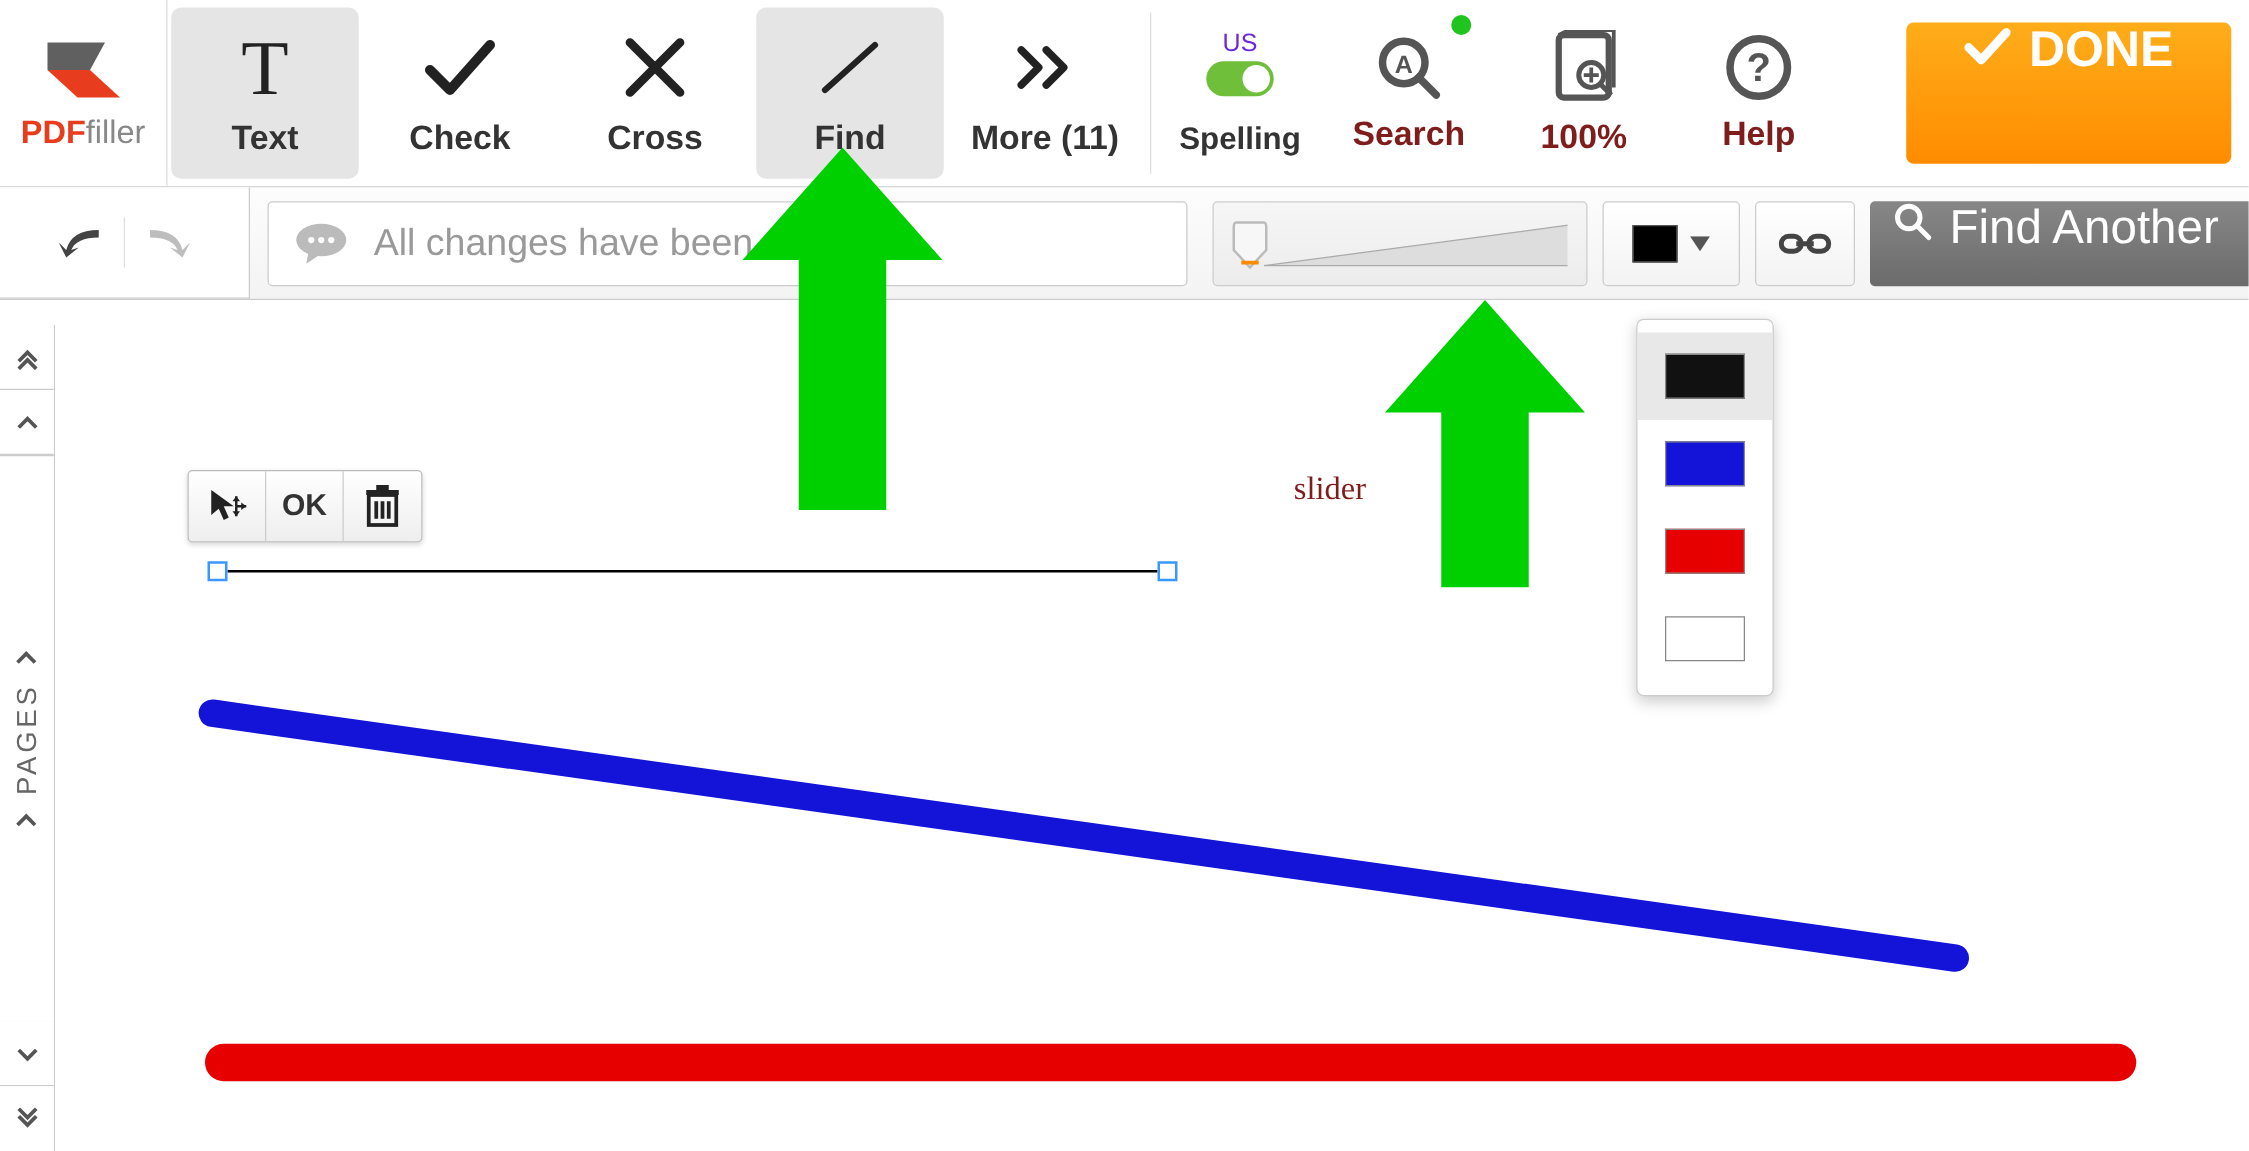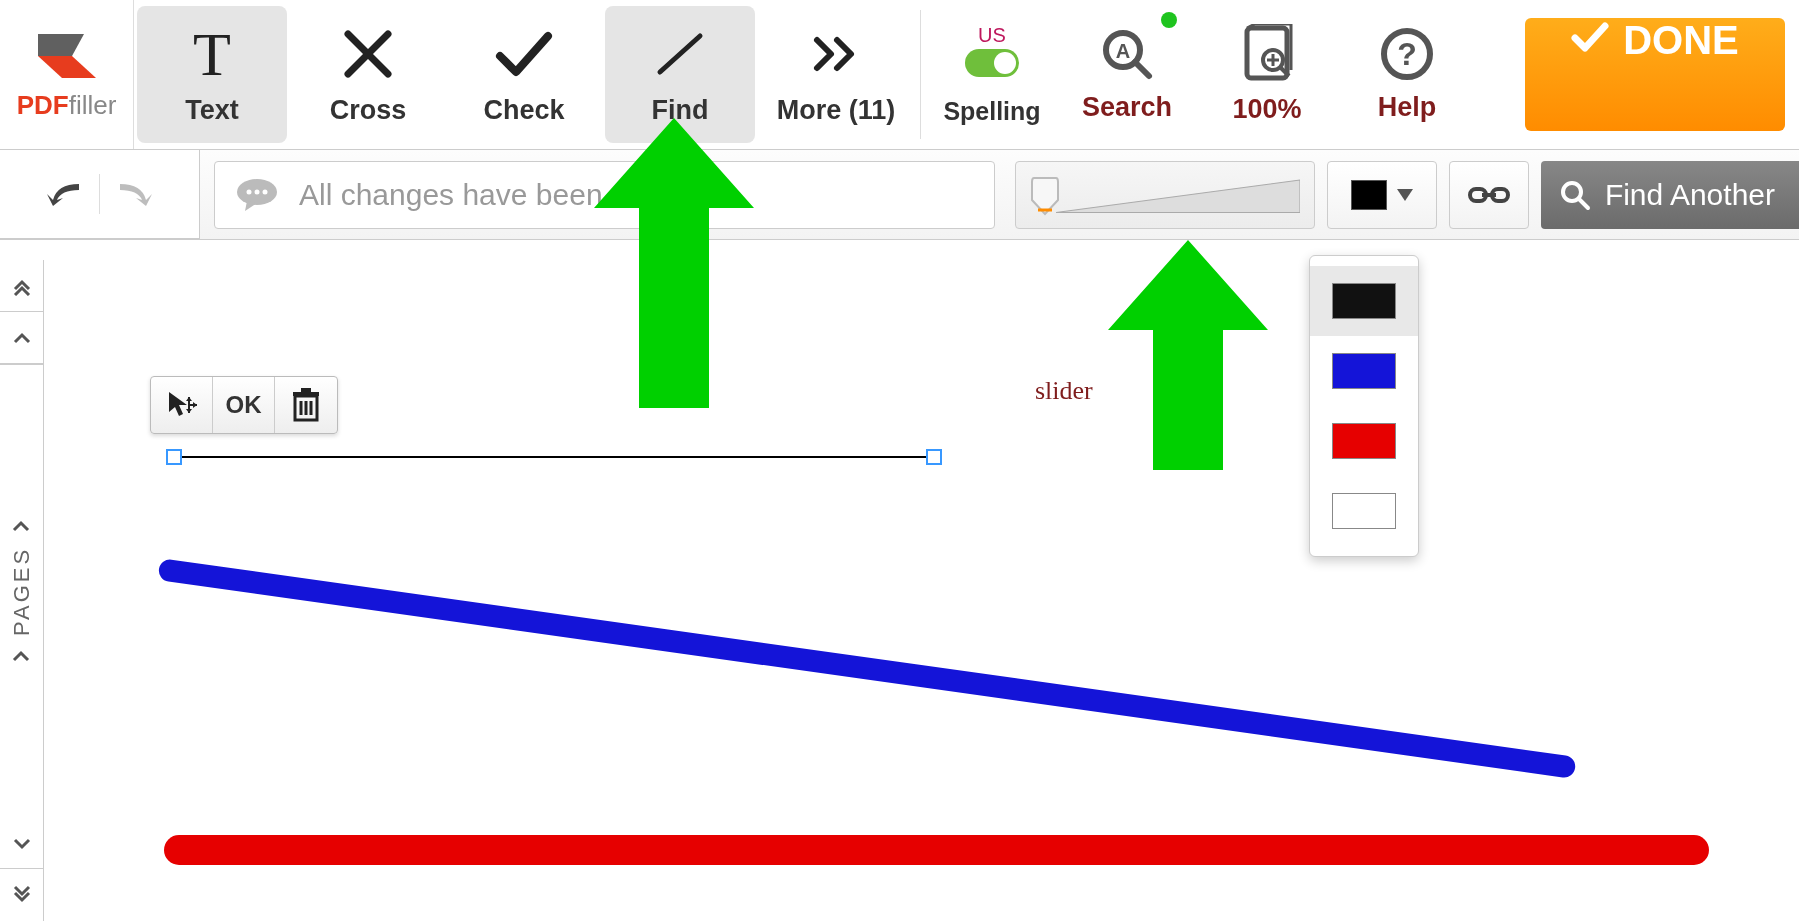--- a/index.html
+++ b/index.html
@@ -43,21 +43,21 @@
     border-radius: 8px;
     margin: 6px 3px;
   }
   .tool-btn.active { background: #e5e5e5; }
   .tool-btn .icon { height: 62px; display:flex; align-items:center; justify-content:center;}
   .tool-btn .label { font-size: 27px; color: #333; font-weight: bold; }
 
   .divider-v { width: 1px; background: #ddd; margin: 10px 6px; }
 
   .spelling-cell { width: 130px; display:flex; flex-direction:column; align-items:center; justify-content:center; gap:2px;}
-  .spelling-cell .us { font-size: 20px; color: #be185d; }
+  .spelling-cell .us { font-size: 20px; color: #6d28d9; }
   .spelling-cell .toggle { width:54px; height:28px; background:#6fbf3b; border-radius:14px; position:relative;}
   .spelling-cell .toggle::after { content:''; position:absolute; right:3px; top:3px; width:22px; height:22px; background:#fff; border-radius:50%;}
   .spelling-cell .label { font-size:25px; color:#333; margin-top:18px; font-weight:bold;}
 
   .search-cell { width:140px; display:flex; flex-direction:column; align-items:center; justify-content:center; gap:10px; position:relative;}
   .search-cell .dot { position:absolute; top:12px; right:20px; width:16px; height:16px; background:#1fc41f; border-radius:50%;}
   .search-cell .label, .zoom-cell .label, .help-cell .label { font-size:27px; color:#7f1d1d; font-weight:bold;}
 
   .zoom-cell, .help-cell { width:140px; display:flex; flex-direction:column; align-items:center; justify-content:center; gap:10px;}
 
@@ -148,23 +148,23 @@
     border-radius:4px;
     background:linear-gradient(#fff,#f3f3f3);
     display:flex; align-items:center; justify-content:center;
   }
   .find-another {
     height: 68px;
     margin: 0 0 0 6px;
     padding: 0 24px 0 18px;
     background: linear-gradient(#878787,#6b6b6b);
     color:#fff;
-    font-size:30px;
-    display:flex;
-    align-items:center;
+    font-size:38px;
+    display:flex;
+    align-items:flex-start;
     gap:14px;
     border-radius:4px 0 0 4px;
   }
 
   
   .pages-strip {
     position:absolute;
     left:0; top:260px; bottom:0;
     width:44px;
     background:#f4f4f4;
@@ -292,35 +292,35 @@
     <div class="icon">
       <svg width="62" height="62" viewBox="0 0 62 62">
           <text x="31" y="52" text-anchor="middle" font-family="Georgia,serif" font-size="62" fill="#222">T</text>
         </svg>
     </div>
     <div class="label">Text</div>
   </div>
 
   <div class="tool-btn">
     <div class="icon">
+      <svg width="60" height="56" viewBox="0 0 60 56">
+          <polyline points="6,30 22,46 54,10" fill="none" stroke="#222" stroke-width="8" stroke-linecap="round" stroke-linejoin="round"></polyline>
+        </svg>
+    </div>
+    <div class="label">Check</div>
+  </div>
+
+  <div class="tool-btn">
+    <div class="icon">
       <svg width="56" height="56" viewBox="0 0 56 56">
           <line x1="8" y1="8" x2="48" y2="48" stroke="#222" stroke-width="7" stroke-linecap="round"></line>
           <line x1="48" y1="8" x2="8" y2="48" stroke="#222" stroke-width="7" stroke-linecap="round"></line>
         </svg>
     </div>
     <div class="label">Cross</div>
-  </div>
-
-  <div class="tool-btn">
-    <div class="icon">
-      <svg width="60" height="56" viewBox="0 0 60 56">
-          <polyline points="6,30 22,46 54,10" fill="none" stroke="#222" stroke-width="8" stroke-linecap="round" stroke-linejoin="round"></polyline>
-        </svg>
-    </div>
-    <div class="label">Check</div>
   </div>
 
   <div class="tool-btn active">
     <div class="icon">
       <svg width="60" height="56" viewBox="0 0 60 56">
           <line x1="10" y1="46" x2="50" y2="10" stroke="#222" stroke-width="5" stroke-linecap="round"></line>
         </svg>
     </div>
     <div class="label">Find</div>
   </div>

